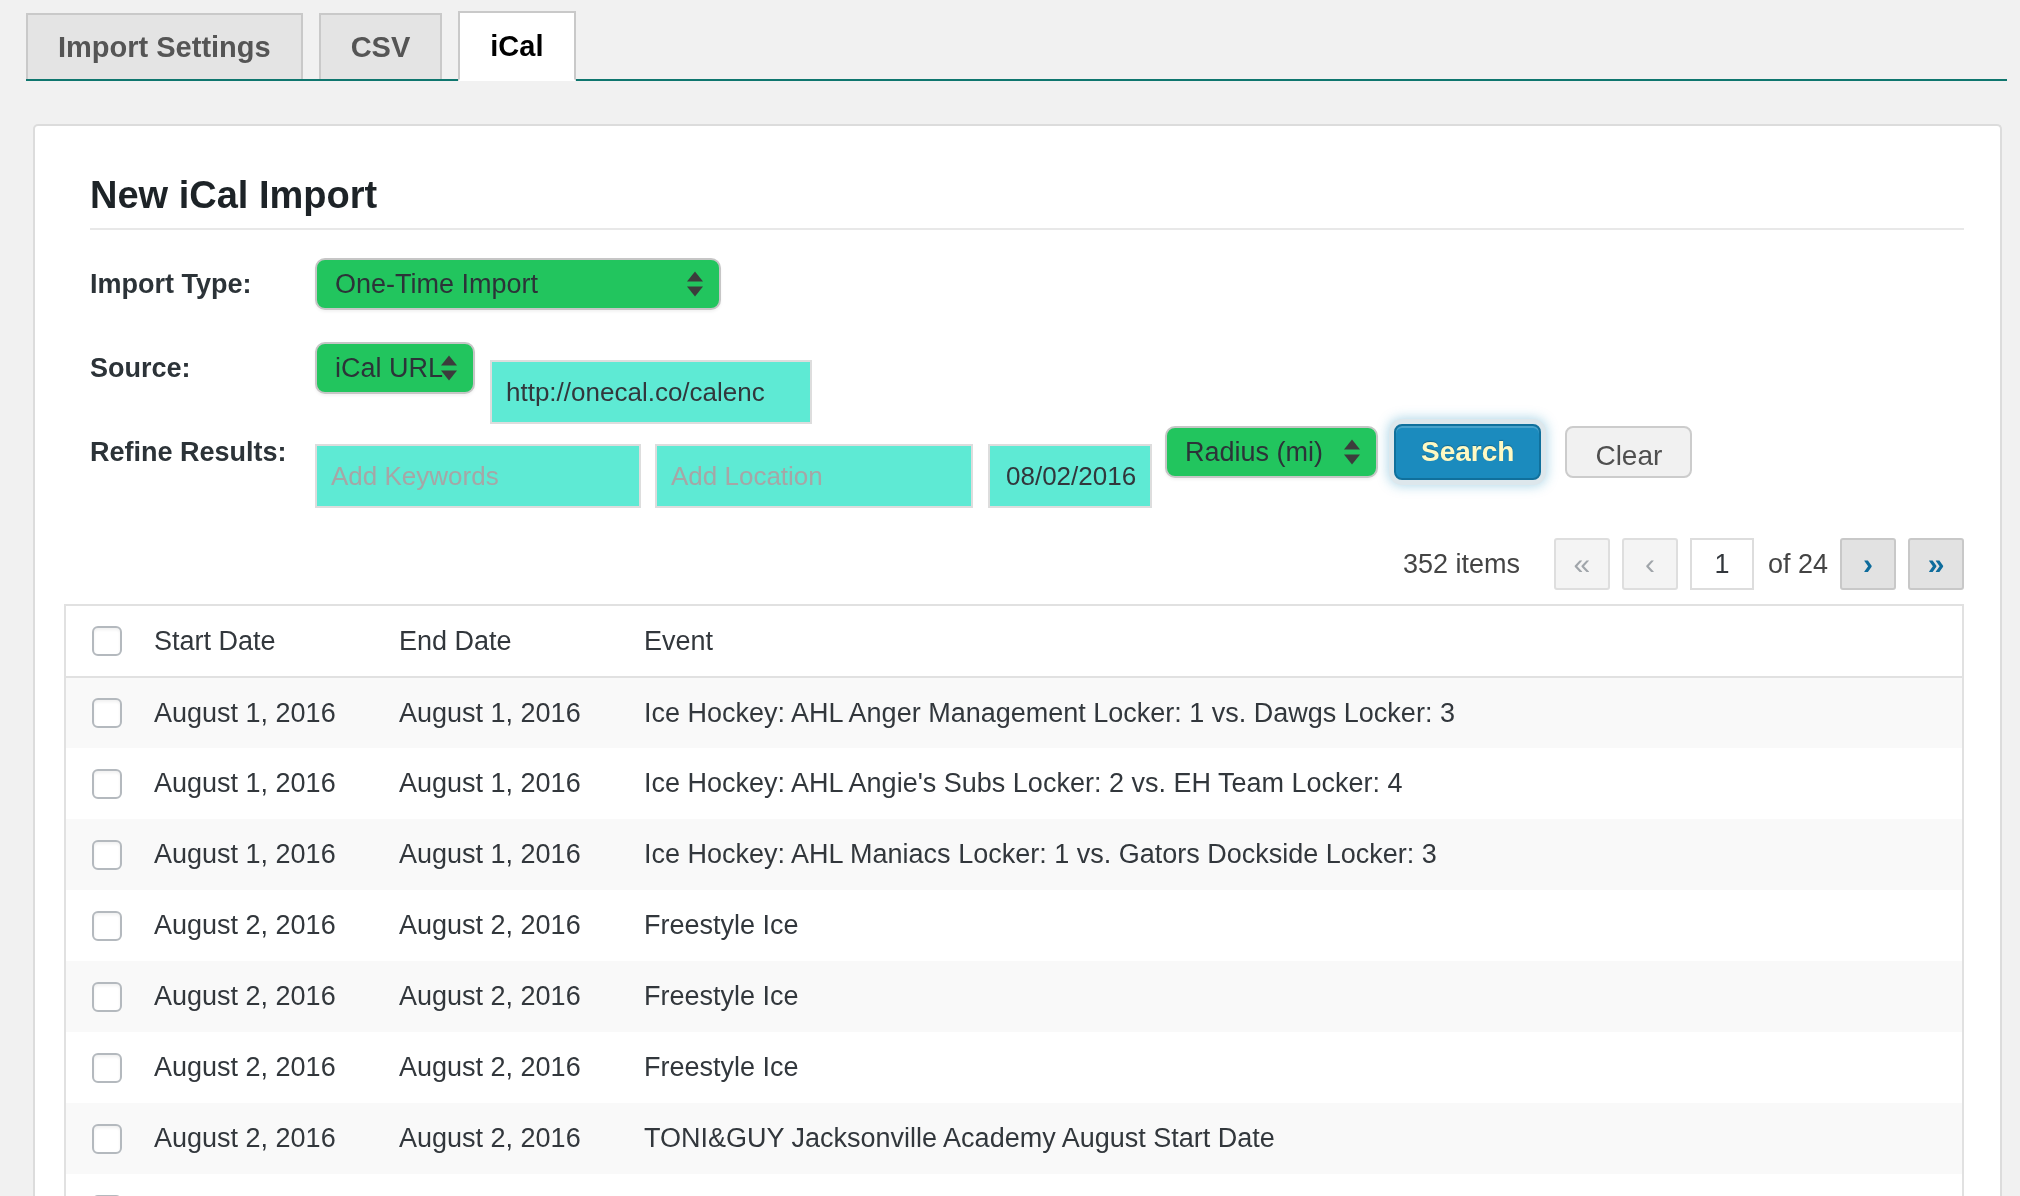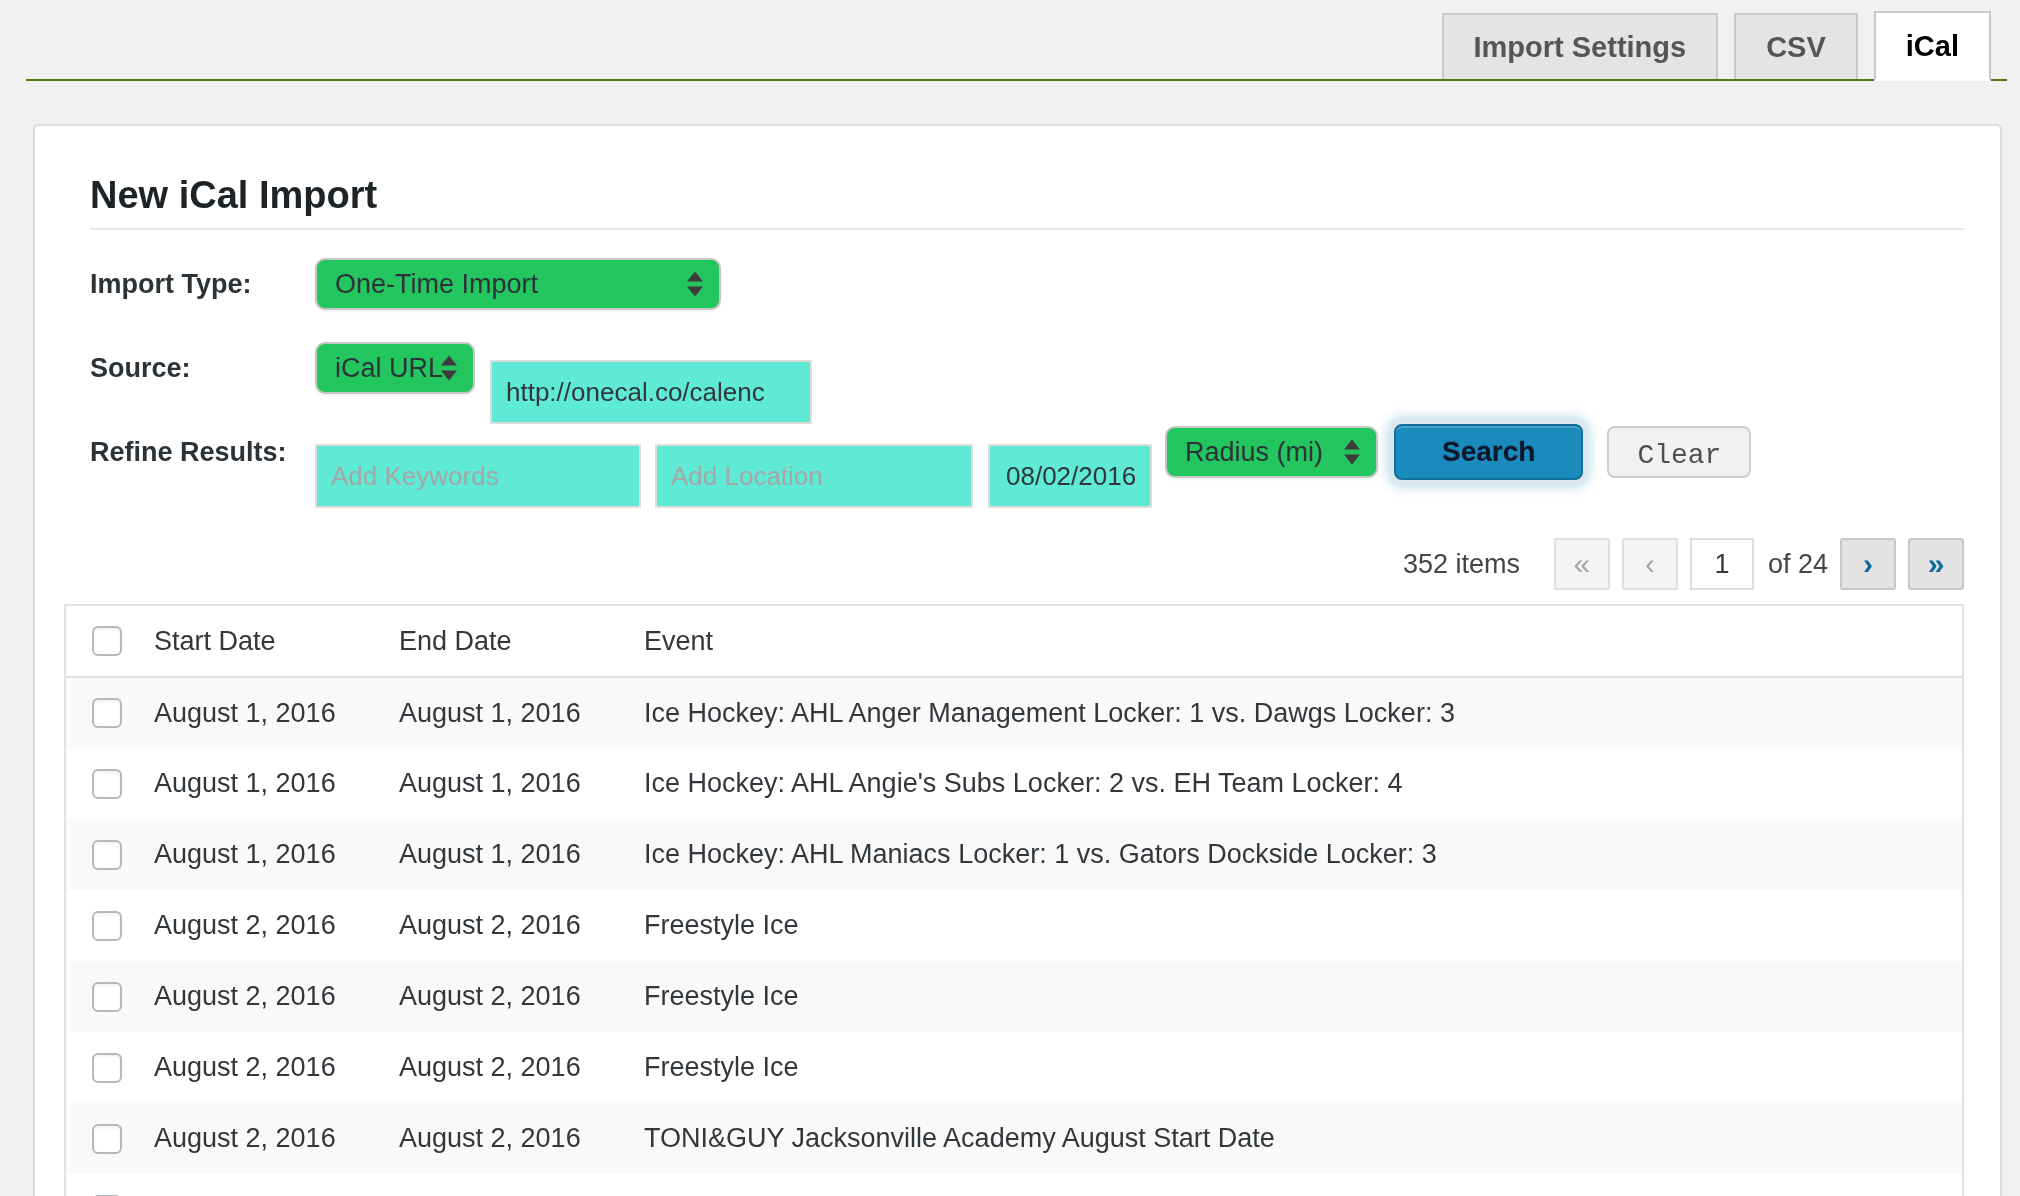--- a/index.html
+++ b/index.html
@@ -9,23 +9,22 @@
     font-family:"Liberation Sans", sans-serif;
     color:#32373c;
     font-size:26px;
   }
 
   
   .tabbar {
     display:flex;
     align-items:flex-end;
     margin:13px 13px 0 26px;
-    border-bottom:2px solid #4d7c0f;
+    border-bottom:2px solid #0f766e;
     height:68px;
-    justify-content:flex-end;
   }
   .tab {
     height:66px;
     display:flex; align-items:center;
     padding:0 30px;
     background:#e4e4e4;
     border:2px solid #c9c9c9;
     border-bottom:none;
     margin-right:16px;
     font-size:29px;
@@ -123,39 +122,39 @@
   #sel-source-type { width:160px; }
   #src-url   { width:322px; margin-left:15px; }
   #kw        { width:326px; }
   #loc       { width:318px; margin-left:14px; }
   #date      { width:164px; margin-left:15px; padding-left:16px; }
   #sel-radius{ width:213px; margin-left:13px; }
 
   .btn-search {
     margin-left:16px;
     height:56px;
-    padding:0 46px;
+    padding:0 25px;
     background:#1b8bbe;
-    color:#0f172a;
+    color:#fef9c3;
     font-family:"Liberation Sans", sans-serif;
     font-size:28px;
     font-weight:700;
     border:2px solid #10709c;
     border-radius:8px;
     cursor:pointer;
     box-shadow:0 0 0 5px #dde7ec, 0 0 12px 6px rgba(27,139,190,.35), inset 0 2px 0 rgba(255,255,255,.2);
     text-shadow:0 -1px 1px rgba(0,0,0,.25);
   }
   .btn-clear {
     margin-left:24px;
     height:52px;
     padding:12px 28px;
     background:#f1f1f1;
     color:#4f4f4f;
-    font-family:Liberation Mono, monospace;
+    font-family:Liberation Sans, sans-serif;
     font-size:28px;
     border:2px solid #ccc;
     border-radius:8px;
     cursor:pointer;
   }
 
   
   .tablenav {
     display:flex;
     justify-content:flex-end;

